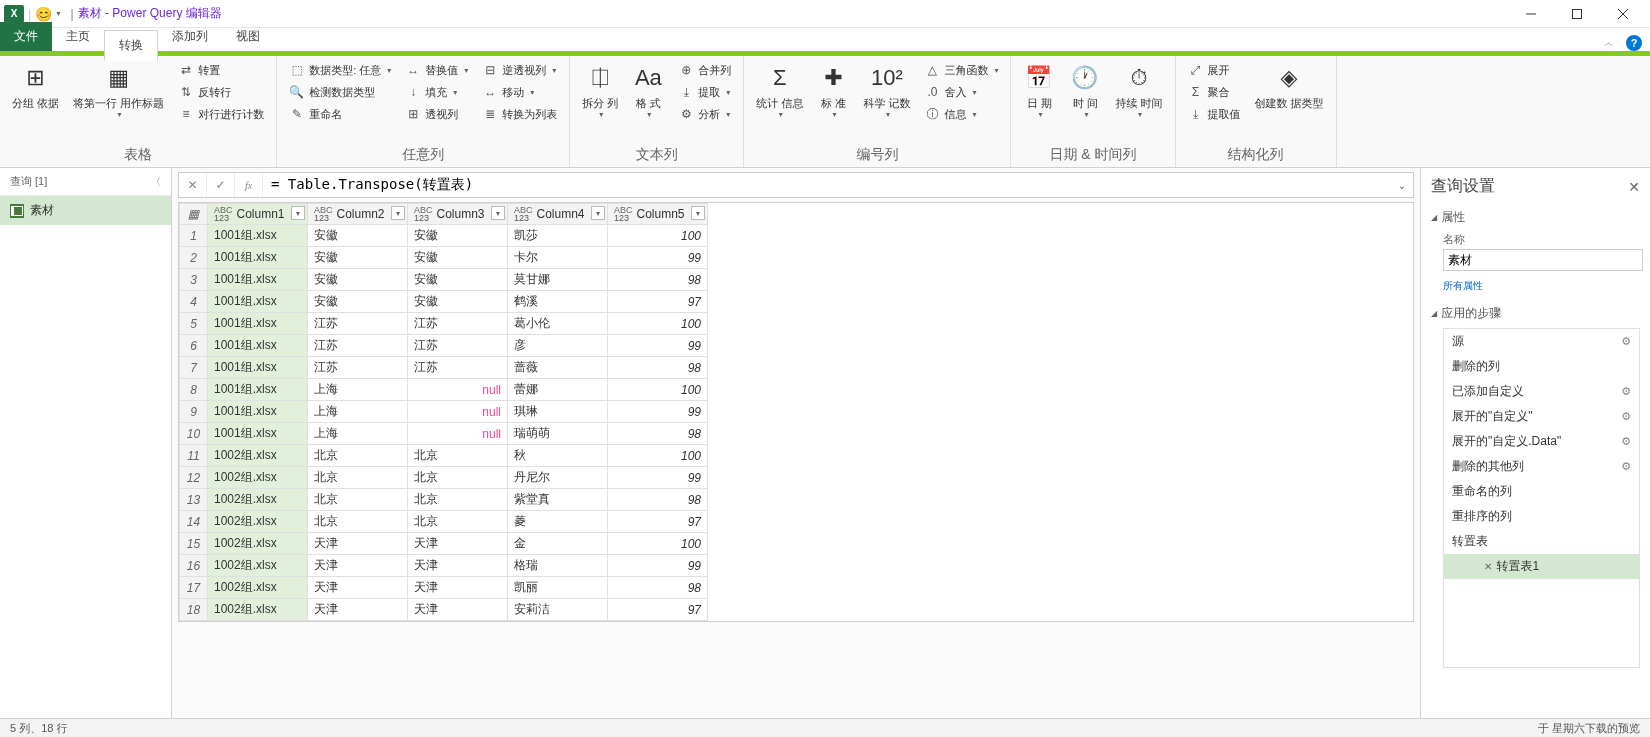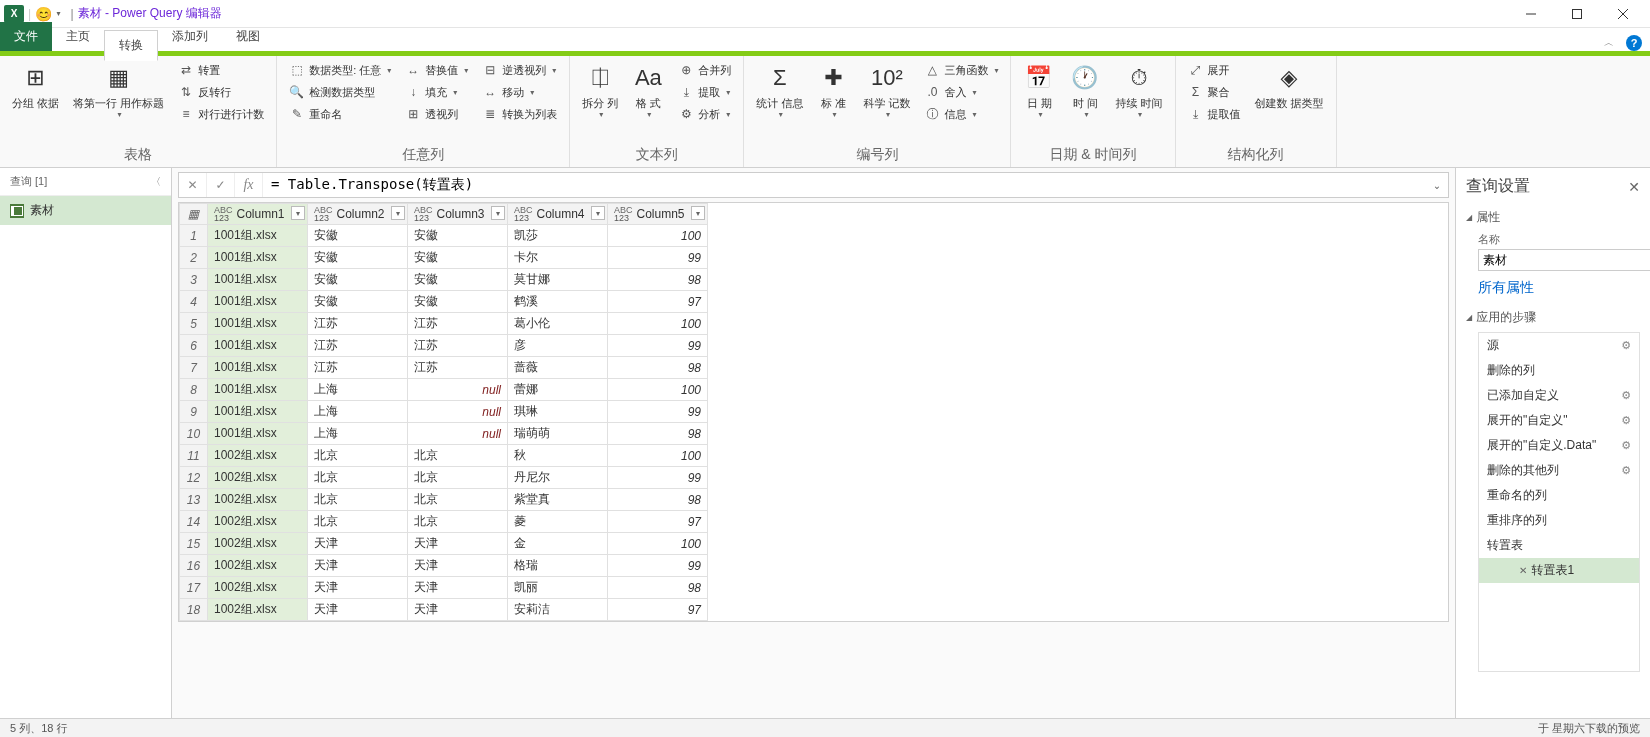--- a/index.html
+++ b/index.html
@@ -43,52 +43,52 @@
   .queries-pane { width: 172px; background: #fff; border-right: 1px solid #d0d0d0; display: flex; flex-direction: column; }
   .queries-hdr { padding: 6px 10px; font-size: 11px; color: #666; display: flex; align-items: center; justify-content: space-between; border-bottom: 1px solid #eee; }
   .queries-hdr .chev { font-size: 10px; color: #666; }
   .query-item { padding: 6px 10px; display: flex; align-items: center; gap: 6px; background: #d4e8d1; font-size: 12px; }
   .query-item .qic { width: 14px; height: 14px; background: #4a7a3a; display:flex; align-items:center; justify-content:center;}
   .query-item .qic::before { content:""; width:8px; height:8px; border:1px solid #fff; border-left:3px solid #fff; }
 
   .center { flex: 1; display: flex; flex-direction: column; background: #fafafa; }
   .formula-bar { height: 26px; display: flex; align-items: center; border-bottom: 1px solid #d0d0d0; background: #fff; margin: 4px 6px 4px 6px; border: 1px solid #ccc; }
   .formula-bar .fbtn { width: 28px; height: 100%; display: flex; align-items: center; justify-content: center; color: #888; border-right: 1px solid #eee; }
-  .formula-bar .fx { font-style: italic; font-family: "Times New Roman"; font-size: 14px; }
+  .formula-bar .fx { font-style: italic; font-family: "Times New Roman"; font-size: 10px; }
   .formula-bar input { flex: 1; border: none; outline: none; padding: 0 8px; font-family: Consolas, monospace; font-size: 14px; }
   .formula-bar .expand { width: 22px; text-align: center; color: #666; font-size: 10px; }
 
   .grid-wrap { margin: 0 6px; background: #fff; border: 1px solid #d0d0d0; overflow: hidden; }
   table.grid { border-collapse: collapse; width: auto; }
   .grid th, .grid td { border: 1px solid #e0e0e0; padding: 2px 6px; font-size: 12px; height: 20px; text-align: left; }
   .grid th.rownum, .grid td.rownum { width: 28px; background: #f3f3f3; text-align: center; color: #666; font-weight: normal; font-style: italic; }
   .grid thead th { background: #f3f3f3; font-weight: normal; position: relative; }
   .grid thead th.corner { width:28px; }
   .col-hdr { display: flex; align-items: center; gap: 4px; }
   .type-ic { font-size: 9px; color: #555; display:flex; flex-direction:column; line-height:0.9;}
   .type-ic span:first-child { color:#666;}
   .filter-btn { position: absolute; right: 2px; top: 2px; width: 14px; height: 14px; border: 1px solid #bbb; background: #fff; display: flex; align-items: center; justify-content: center; font-size: 8px; color: #666; }
   .c1 { width: 100px; background: #e2efda !important; }
   td.c1 { background: #e2efda; }
   .c2 { width: 100px; }
   .c3 { width: 100px; }
   .c4 { width: 100px; }
   .c5 { width: 100px; text-align: right; }
   td.c5 { text-align: right; font-style: italic; }
-  .nullv { color: #7f1d1d; font-style: italic; text-align: right; display:block;}
+  .nullv { color: #ec4899; text-align: right; display:block;}
 
   
-  .settings { width: 195px; border-left: 1px solid #d0d0d0; background: #fff; padding: 8px 10px; display: flex; flex-direction: column; }
+  .settings { width: 230px; border-left: 1px solid #d0d0d0; background: #fff; padding: 8px 10px; display: flex; flex-direction: column; }
   .settings h2 { font-size: 16px; font-weight: normal; color: #444; display: flex; justify-content: space-between; align-items: center; }
   .settings h2 .x { font-size: 14px; color: #666; }
   .sect-hdr { font-size: 12px; color: #555; margin-top: 12px; display: flex; align-items: center; gap: 4px; }
   .sect-hdr::before { content: "◢"; font-size: 8px; color: #666; }
   .prop-label { font-size: 11px; color: #666; margin: 6px 0 2px 12px; }
   .prop-input { margin-left: 12px; width: 200px; border: 1px solid #ccc; padding: 3px 4px; font-size: 12px; }
-  .link { color: #0066cc; font-size: 14px; margin: 8px 0 0 12px; cursor: default; }
+  .link { color: #0066cc; font-size: 10px; margin: 8px 0 0 12px; cursor: default; }
   .steps { margin: 6px 0 0 12px; border: 1px solid #e0e0e0; height: 340px; overflow-y: auto; }
   .step { padding: 4px 8px; font-size: 12px; display: flex; align-items: center; justify-content: space-between; }
   .step .gear { font-size: 11px; color: #888; }
   .step.active { background: #d4e8d1; padding-left: 40px; }
   .step .xmark { font-size: 10px; color: #666; margin-right: 4px; }
 
   .statusbar { height: 19px; background: #f3f3f3; border-top: 1px solid #d0d0d0; display: flex; align-items: center; padding: 0 10px; font-size: 11px; color: #555; justify-content: space-between; }
 </style>
 </head>
 <body>

